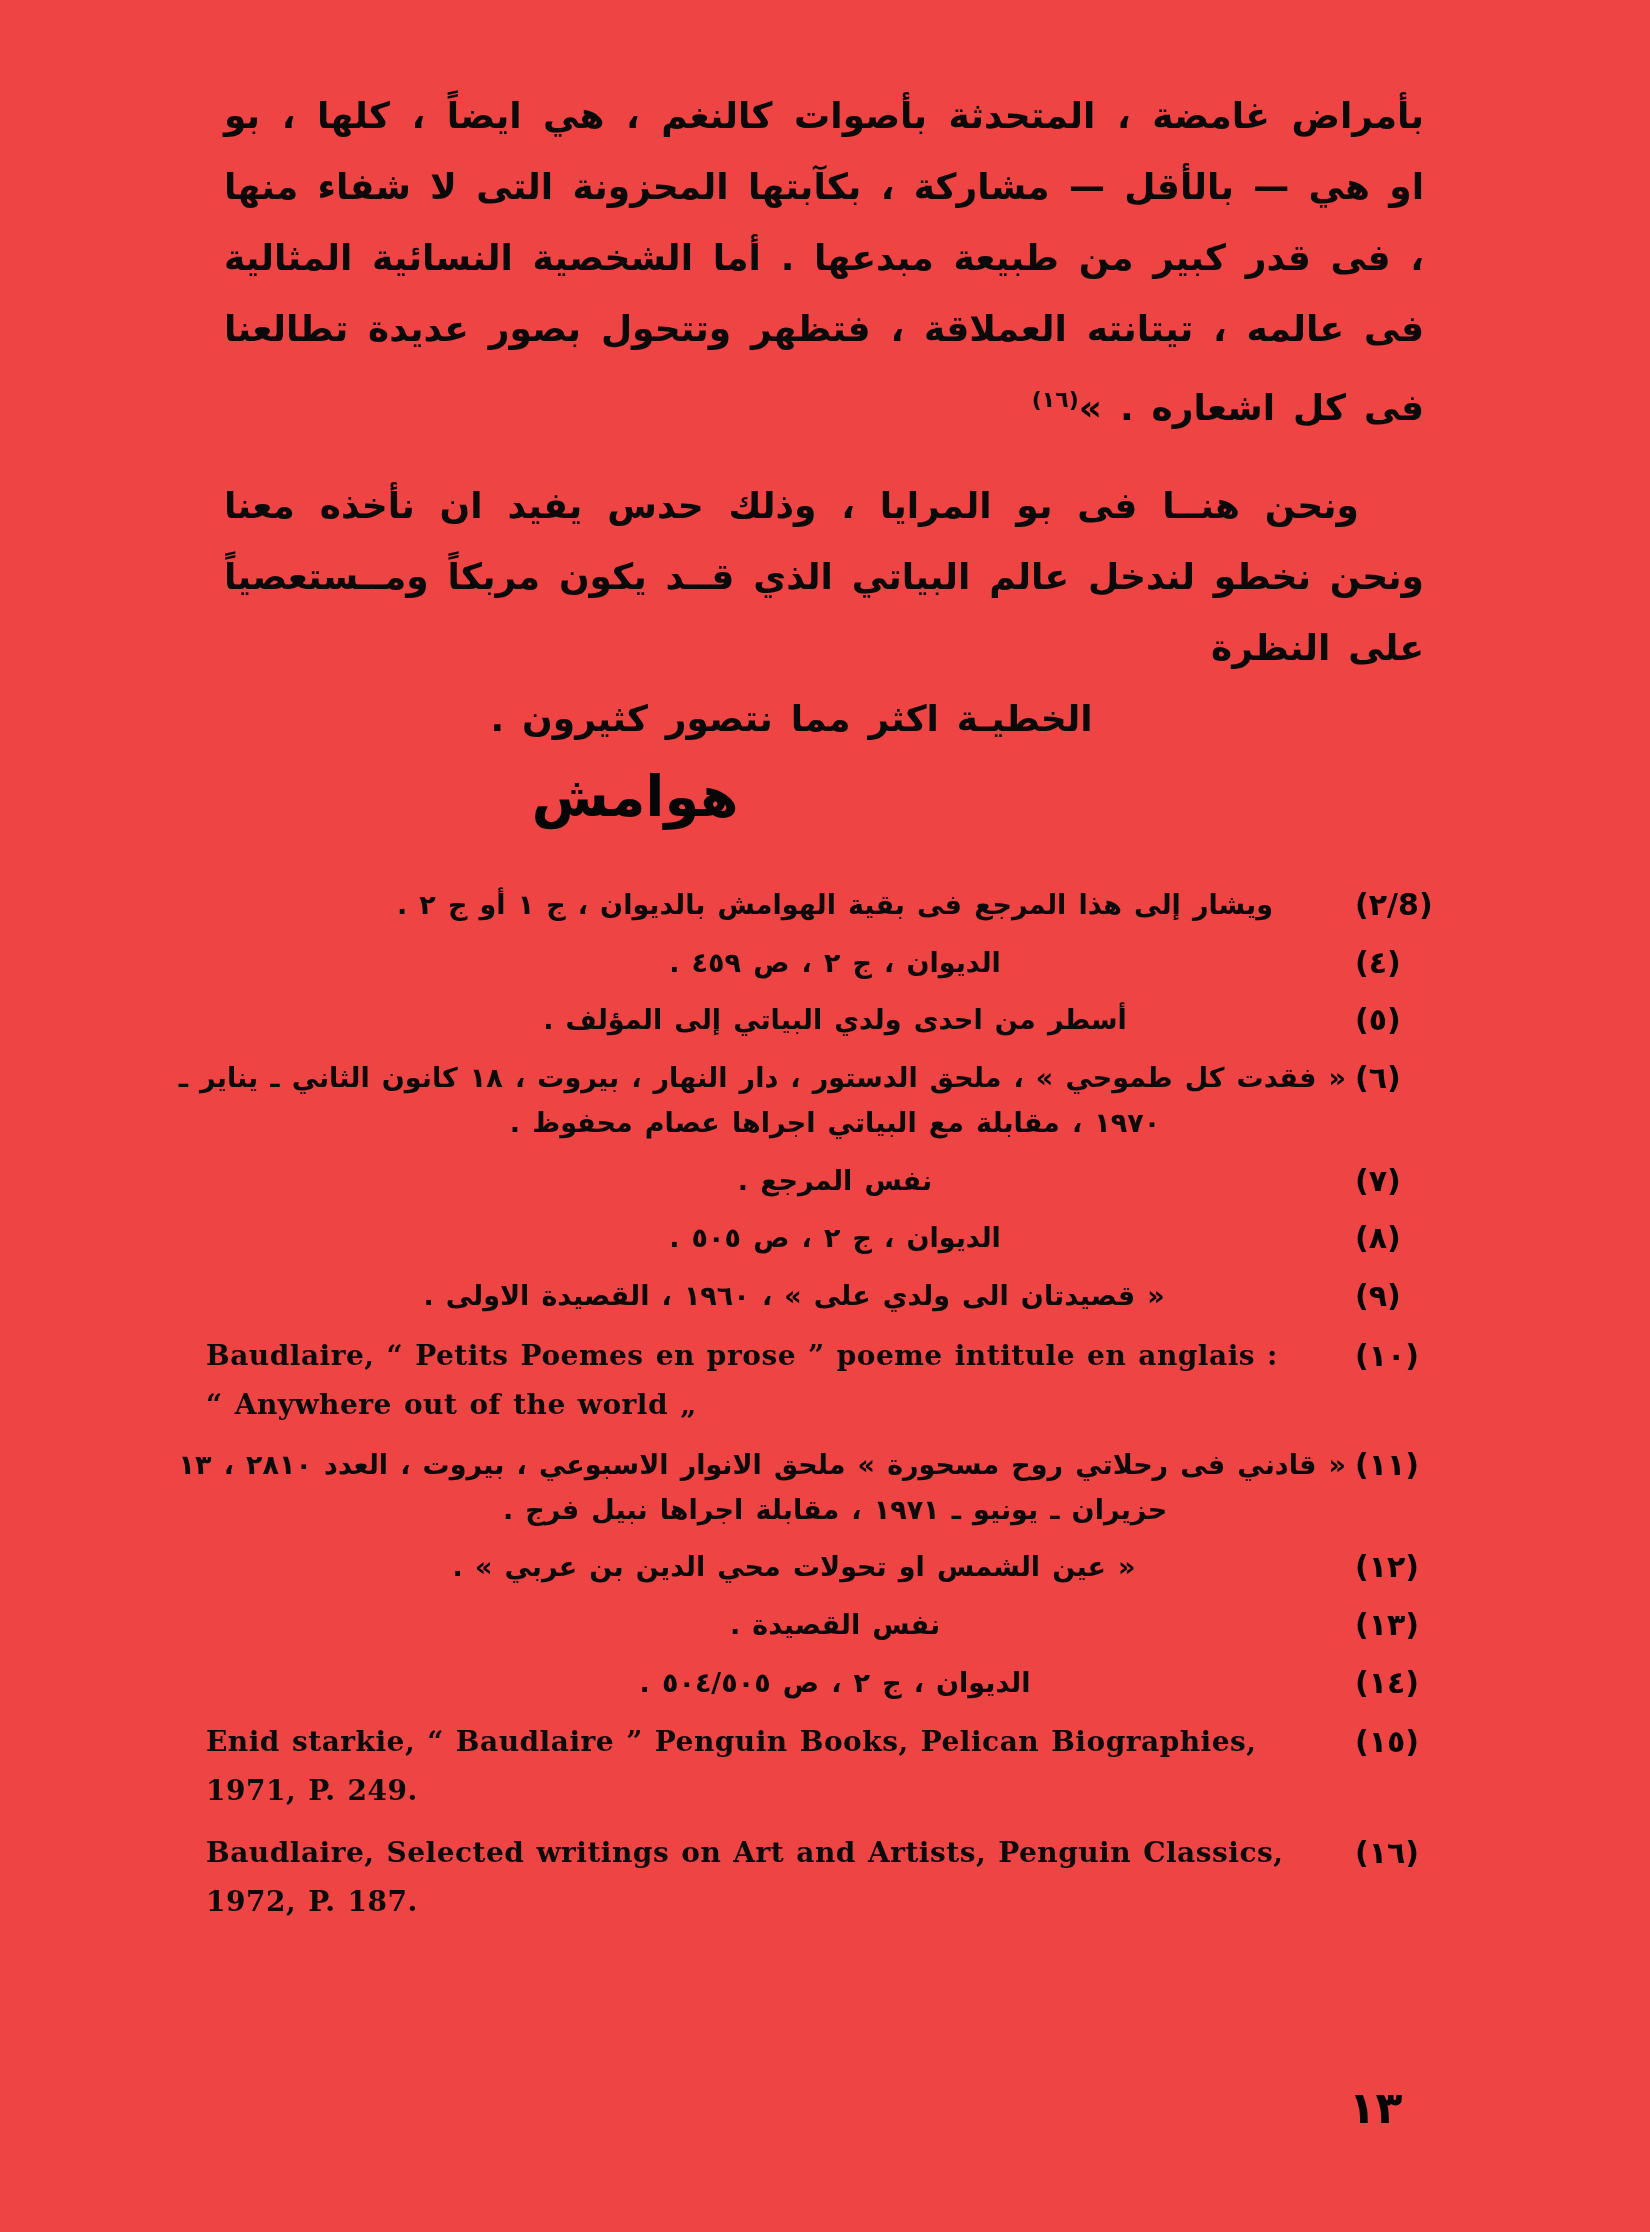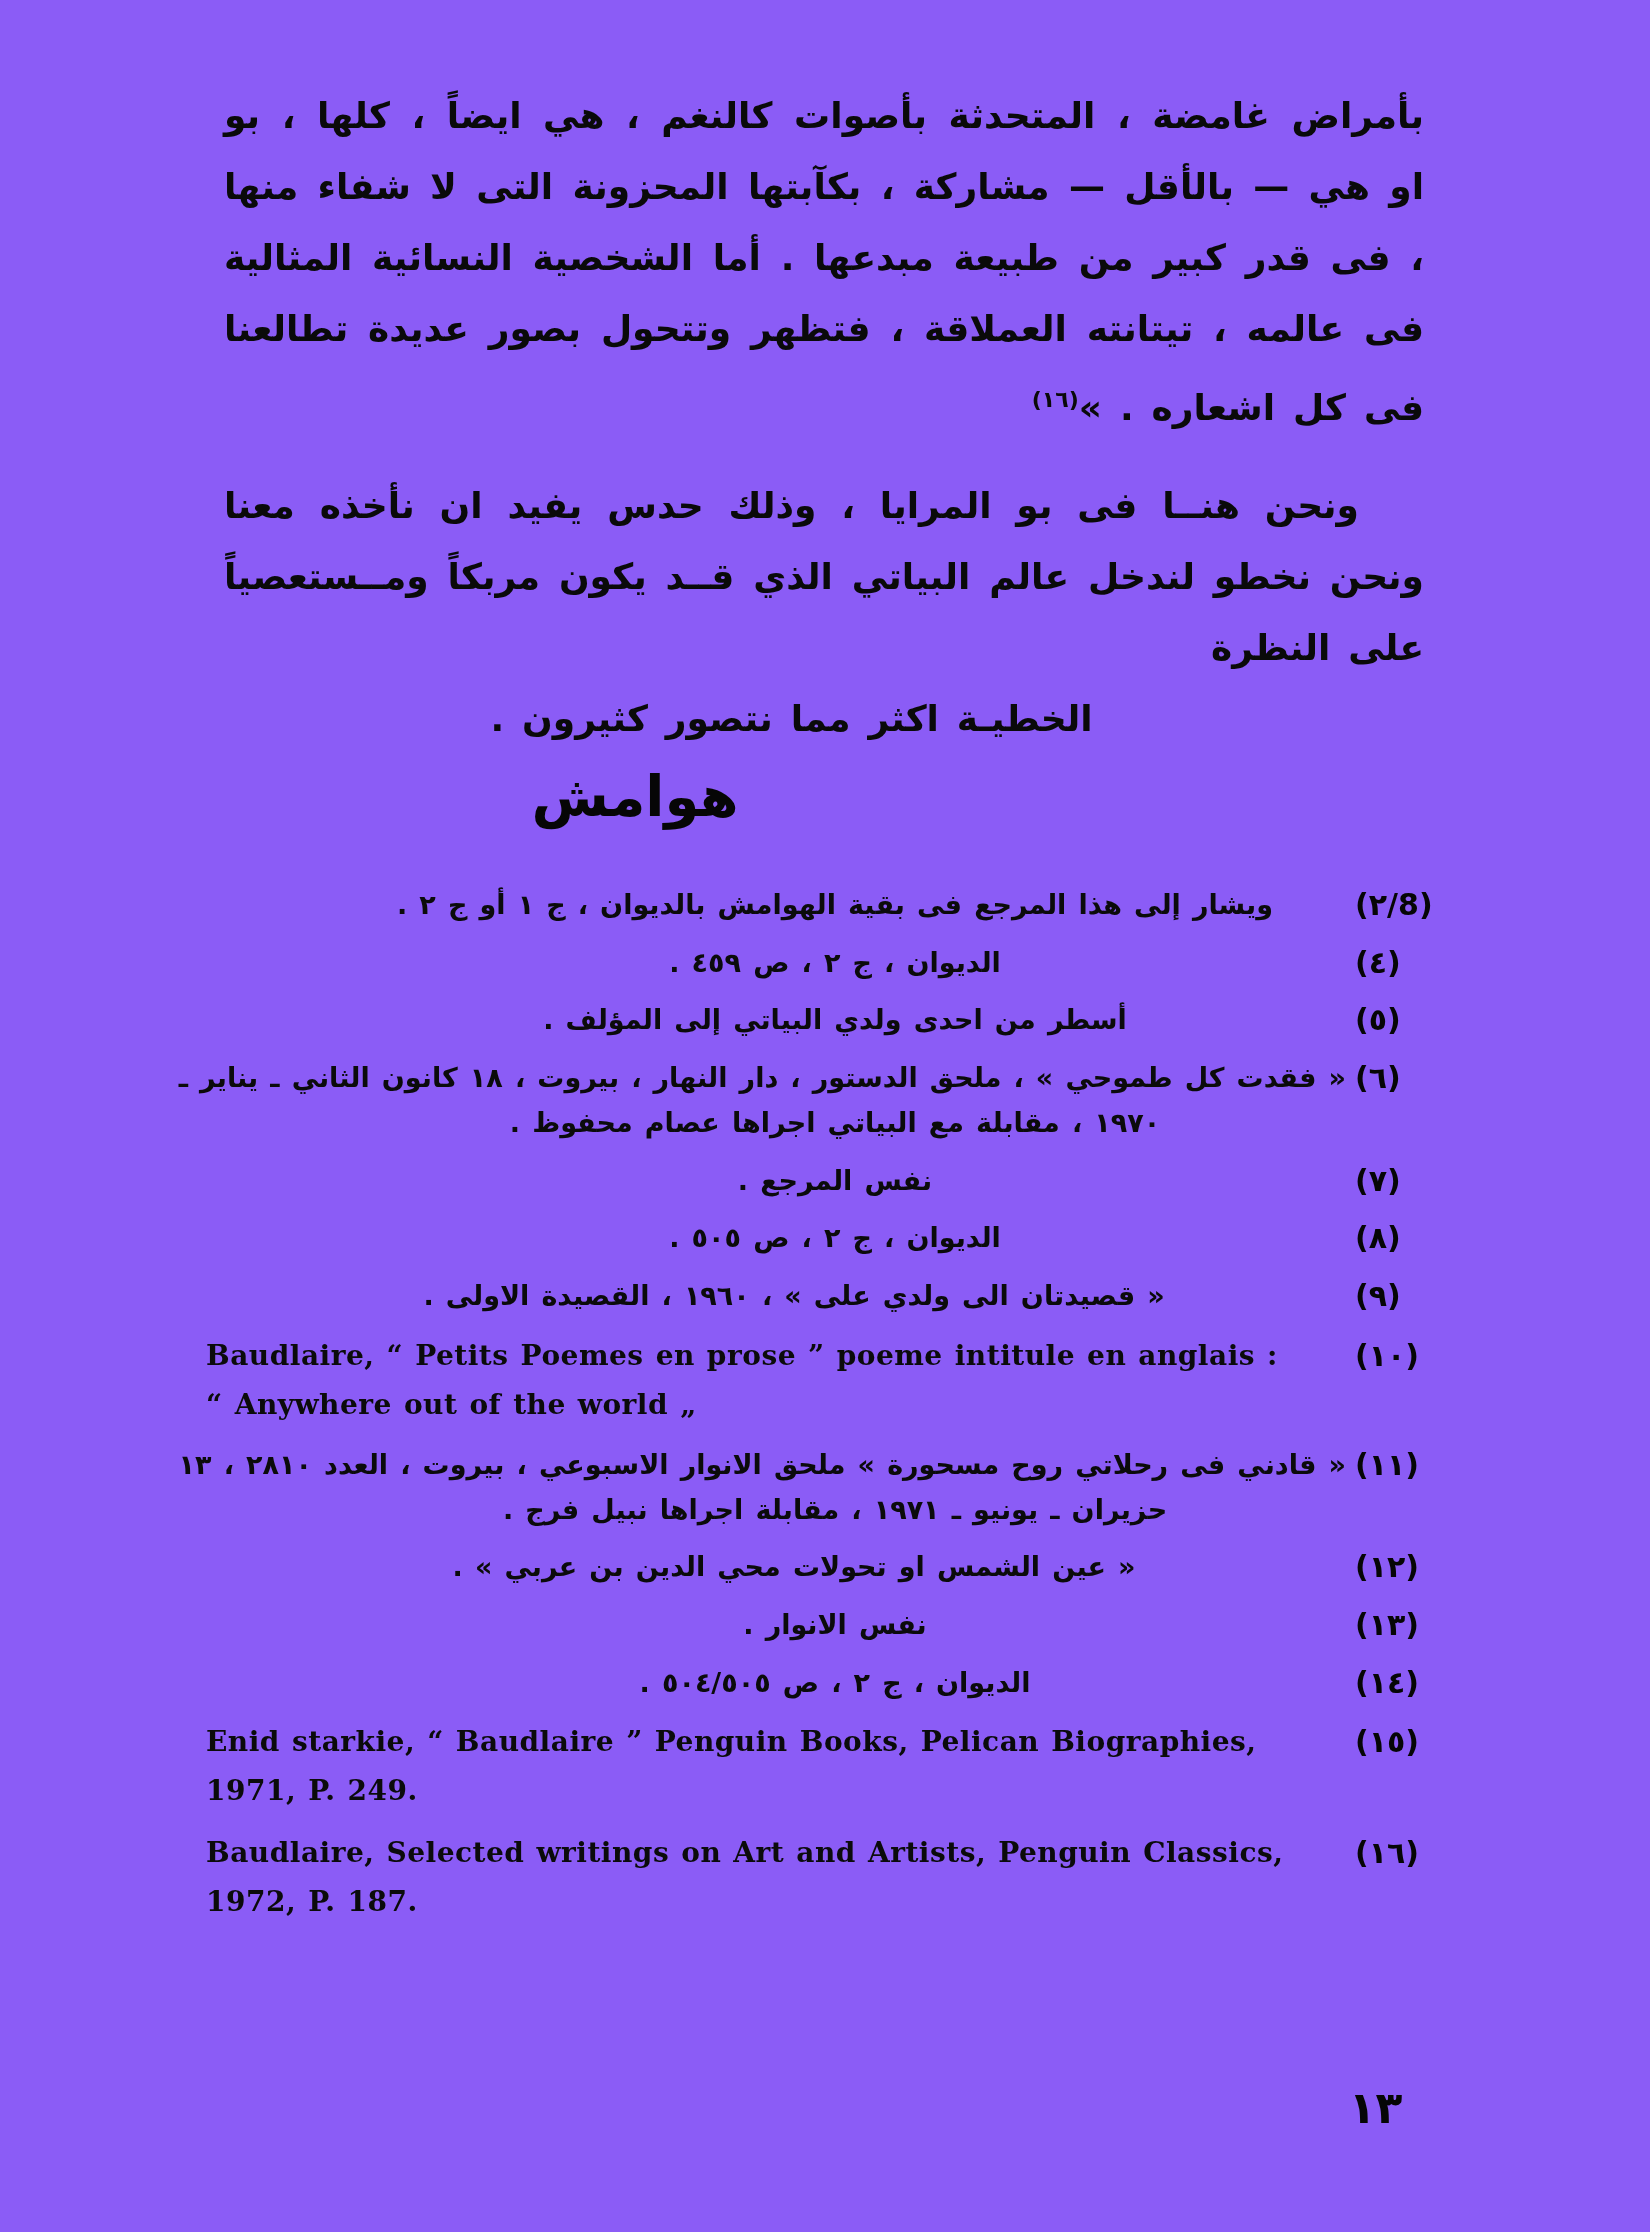--- a/index.html
+++ b/index.html
@@ -11,21 +11,21 @@
 
   body {
     font-family: "DejaVu Sans", sans-serif;
   }
 
   .page {
     position: relative;
     width: 1650px;
     height: 2233px;
     margin: 0 auto;
-    background: #8b5cf6;
+    background: #ef4444;
     overflow: hidden;
     
     box-sizing: border-box;
   }
 
   
   .body-region {
     position: absolute;
     top: 80px;
     right: 226px;
@@ -243,21 +243,21 @@
     <div class="fn">
       <div class="fn-marker">(١٢)</div>
       <div class="fn-body">
         <div class="fn-line ar-center-wide">« عين الشمس او تحولات محي الدين بن عربي » .</div>
       </div>
     </div>
 
     <div class="fn">
       <div class="fn-marker">(١٣)</div>
       <div class="fn-body">
-        <div class="fn-line ar-center">نفس الانوار .</div>
+        <div class="fn-line ar-center">نفس القصيدة .</div>
       </div>
     </div>
 
     <div class="fn">
       <div class="fn-marker">(١٤)</div>
       <div class="fn-body">
         <div class="fn-line ar-center">الديوان ، ج ٢ ، ص ٥٠٤/٥٠٥ .</div>
       </div>
     </div>
 

